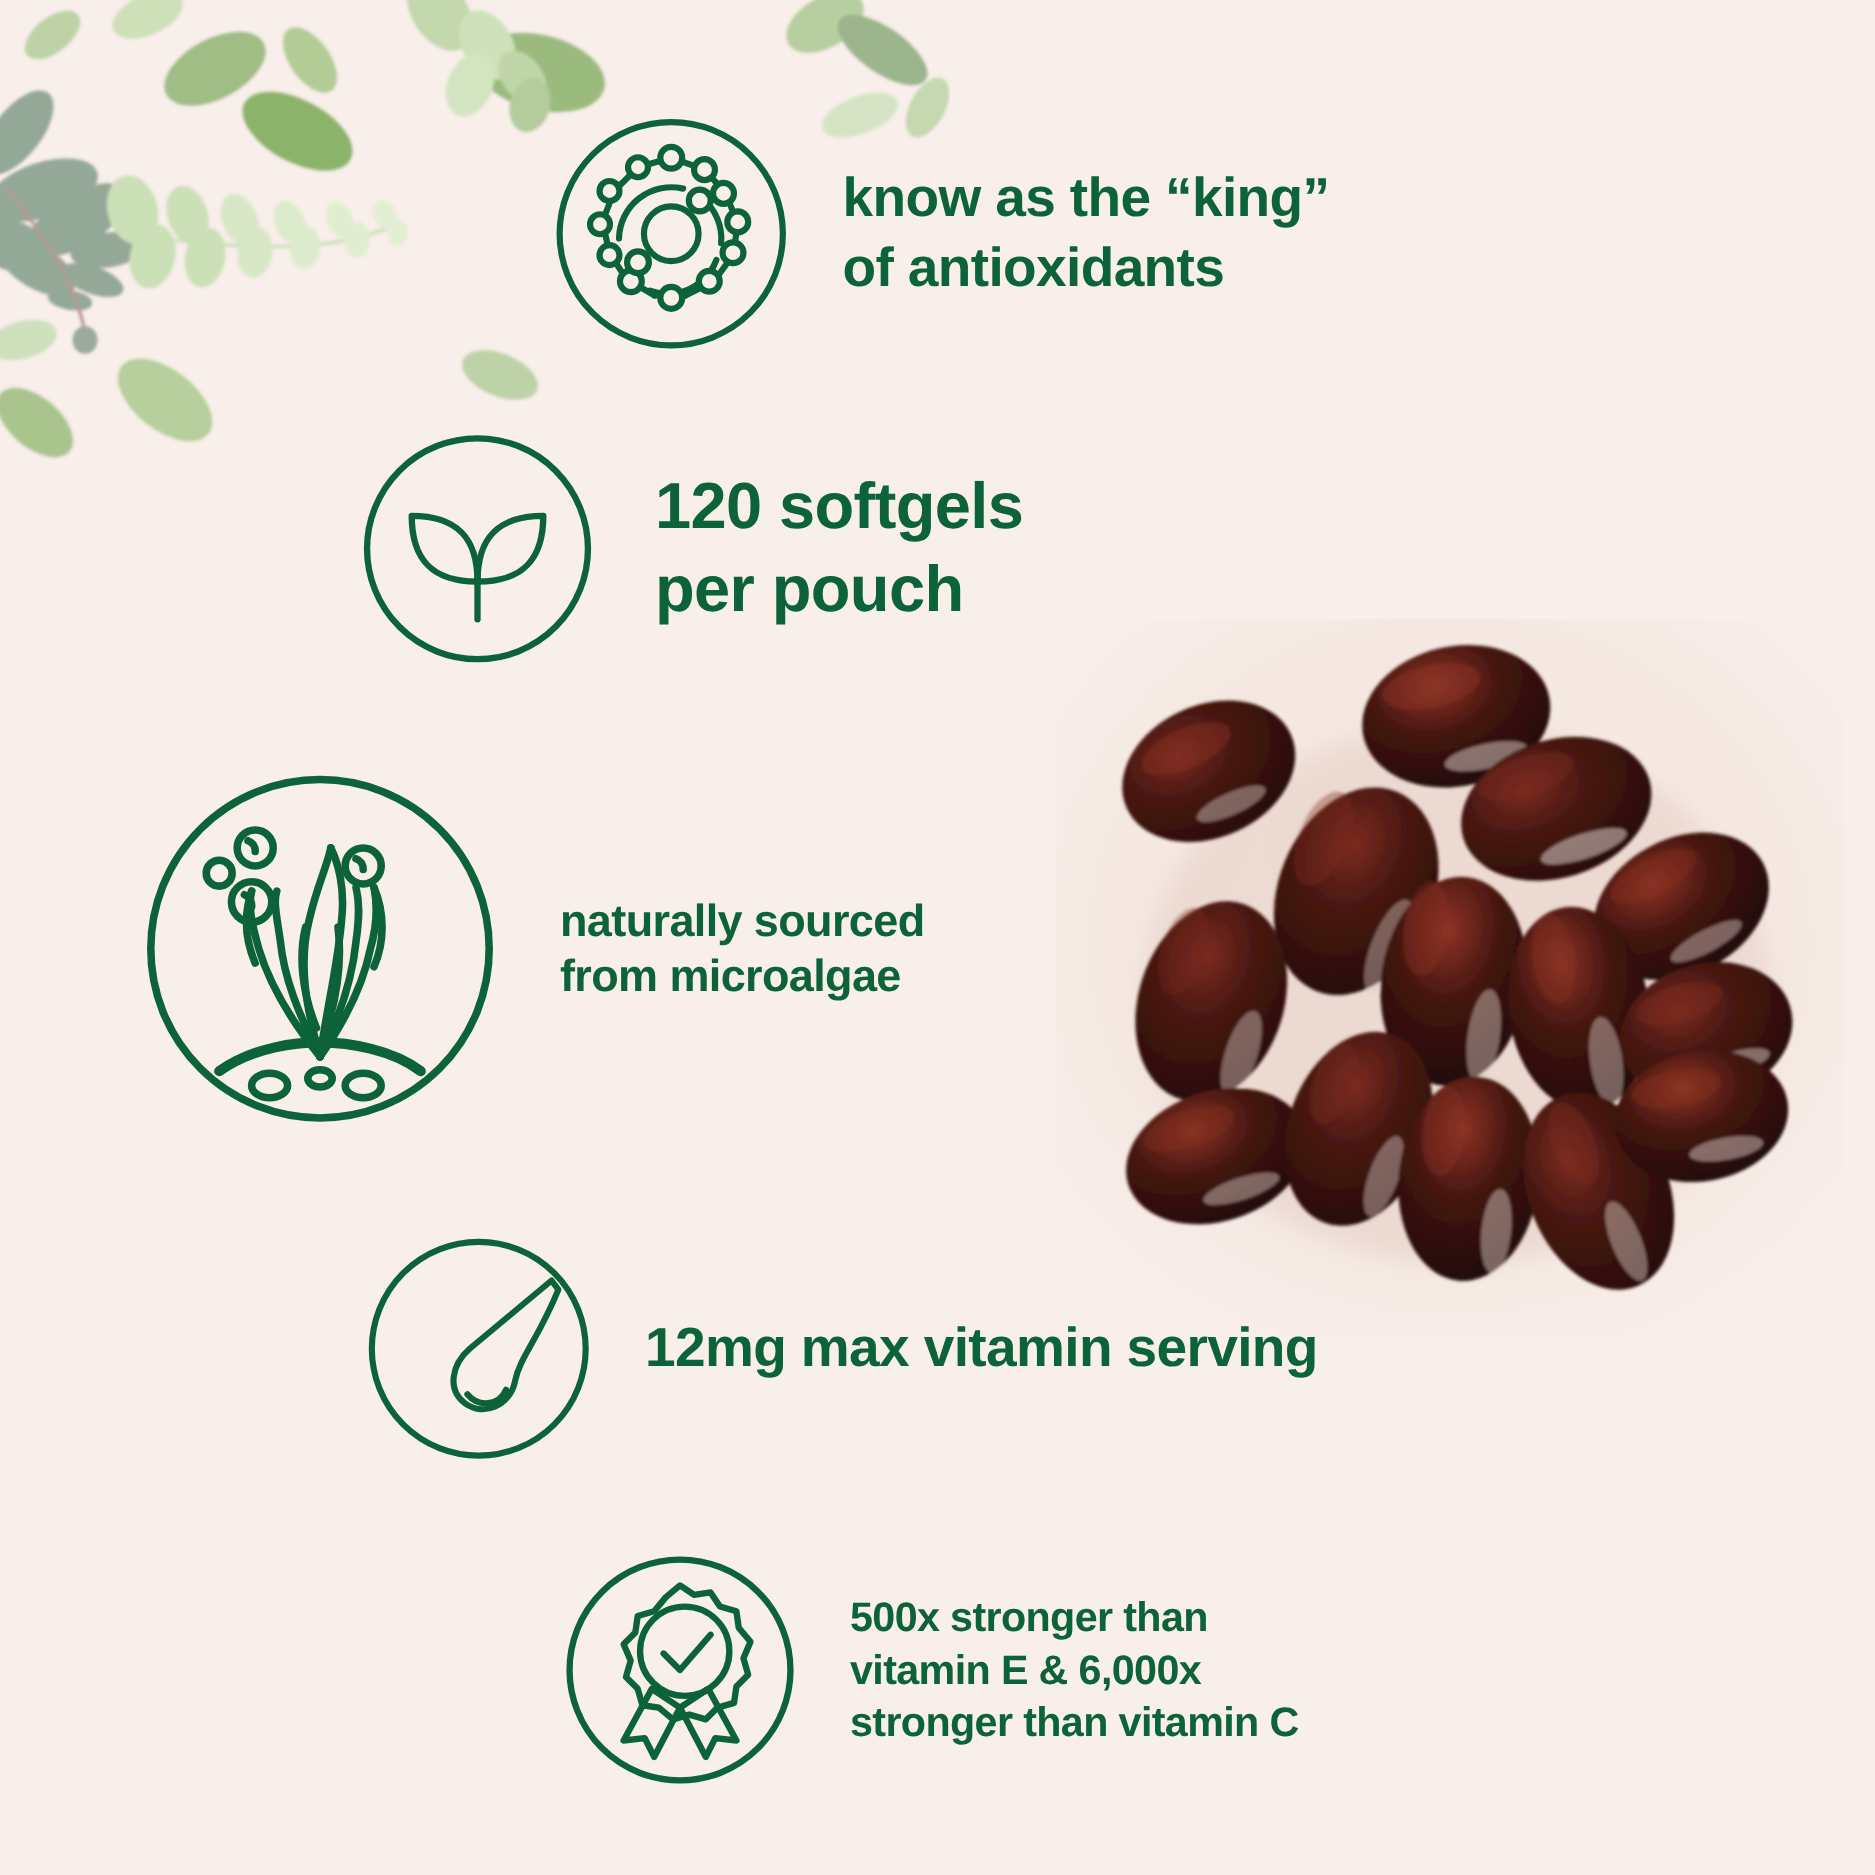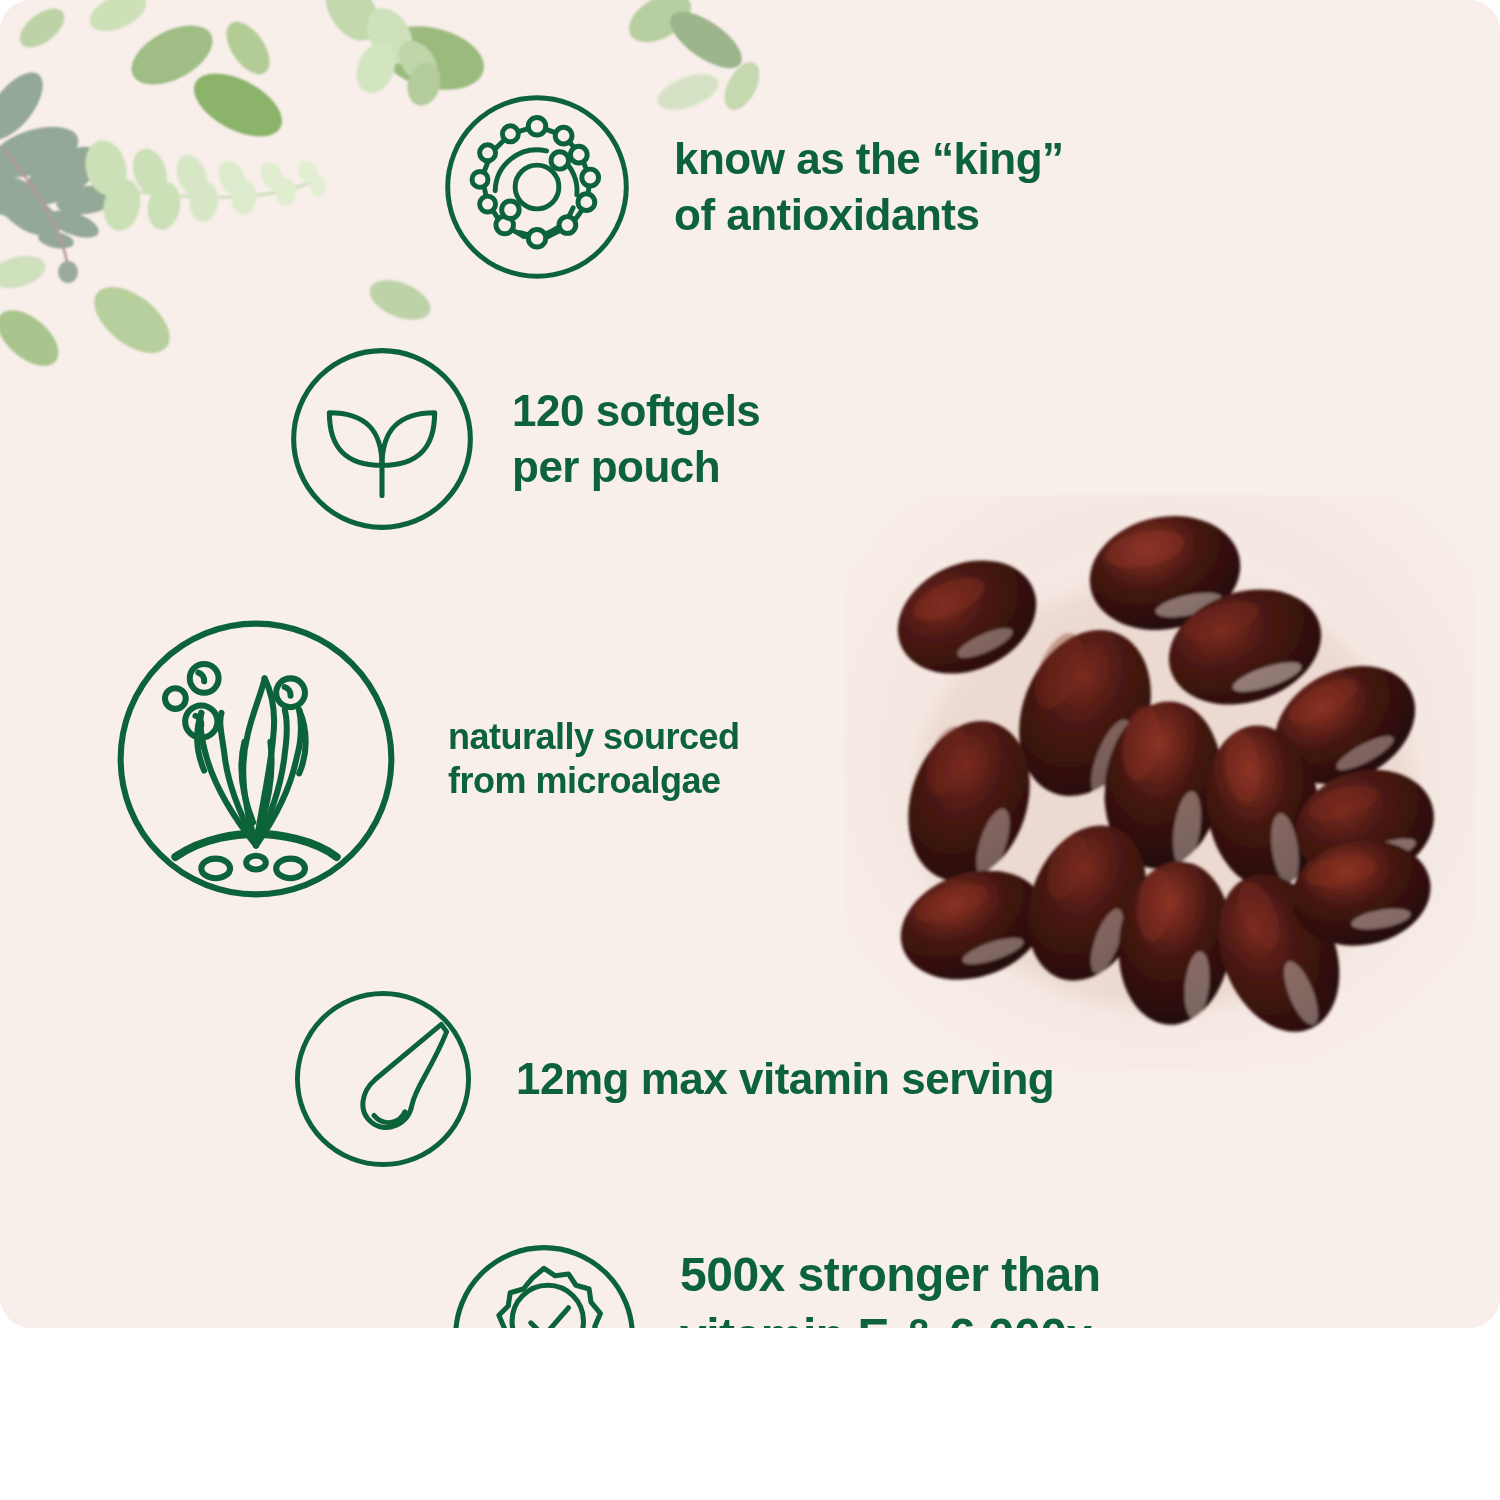--- a/index.html
+++ b/index.html
@@ -4,25 +4,24 @@
 <title>Astaxanthin Softgels Product Infographic</title>
 <style>
   html, body {
     margin: 0;
     padding: 0;
     background: #ffffff;
   }
   #stage {
     position: relative;
     width: 1500px;
-    height: 1328px;
+    height: 1500px;
     overflow: hidden;
     background: #f8eeea;
     font-family: "Liberation Sans", sans-serif;
-    border-radius: 31px;
   }
 
   
   #leaf-layer {
     position: absolute;
     left: 0; top: 0;
     width: 760px; height: 420px;
     pointer-events: none;
   }
 
@@ -51,30 +50,30 @@
     font-weight: 700;
     letter-spacing: -0.5px;
     white-space: pre-line;
   }
 
   
   #feature-antioxidant { left: 442px; top: 92px; }
   #feature-antioxidant .feature-text { font-size: 44px; line-height: 1.28; margin-left: 42px; }
 
   #feature-softgels { left: 288px; top: 345px; }
-  #feature-softgels .feature-text { font-size: 44px; line-height: 1.28; margin-left: 36px; }
+  #feature-softgels .feature-text { font-size: 52px; line-height: 1.28; margin-left: 48px; }
 
   #feature-microalgae { left: 112px; top: 615px; }
   #feature-microalgae .feature-text { font-size: 36px; line-height: 1.22; margin-left: 48px; }
 
   #feature-potency { left: 292px; top: 988px; }
   #feature-potency .feature-text { font-size: 44px; line-height: 1.28; margin-left: 42px; }
 
   #feature-strength { left: 450px; top: 1242px; }
-  #feature-strength .feature-text { font-size: 48px; line-height: 1.28; margin-left: 42px; }
+  #feature-strength .feature-text { font-size: 33px; line-height: 1.28; margin-left: 42px; }
 
   
   #watermark {
     position: absolute;
     left: 0;
     top: 700px;
     width: 1500px;
     text-align: center;
     font-family: "DejaVu Sans", sans-serif;
     font-size: 104px;

